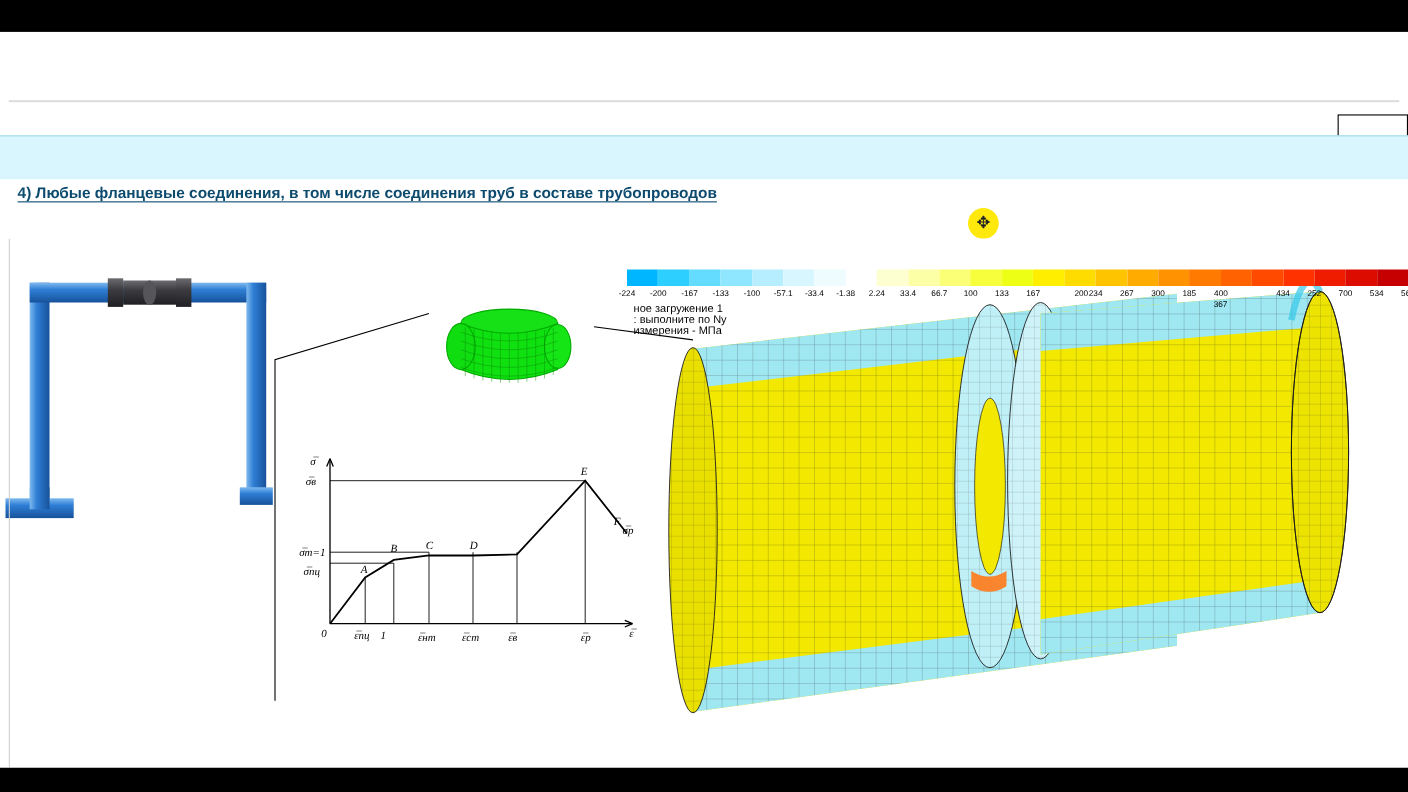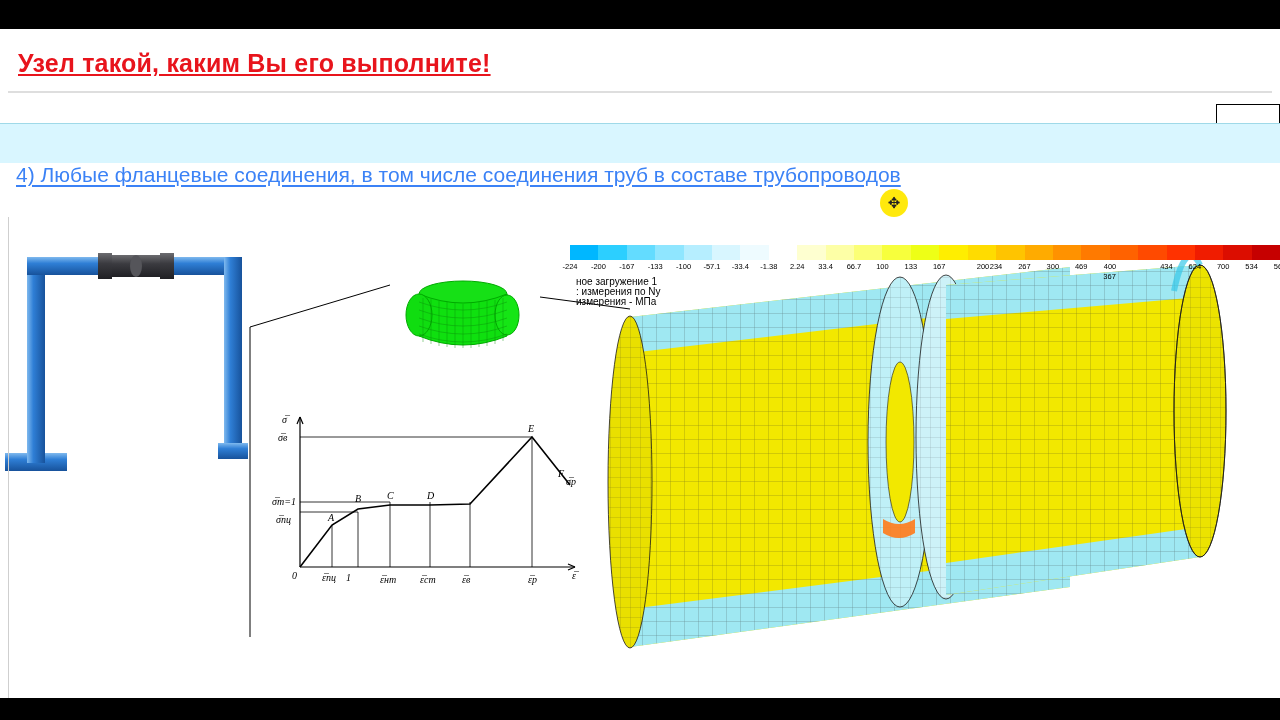--- a/index.html
+++ b/index.html
@@ -81,23 +81,23 @@
     height: 1px;
     background: #9fd9e8;
   }
 
   
   .para {
     position: absolute;
     left: 16px;
     top: 132px;
     width: 960px;
-    color: #3b82f6;
-    font-weight: normal;
-    font-size: 21px;
+    color: #0c4a6e;
+    font-weight: bold;
+    font-size: 14px;
     line-height: 28px;
     text-decoration: underline;
     text-underline-offset: 3px;
   }
   .para .l2 { display: block; }
 
   
   .cursor-dot {
     position: absolute;
     left: 880px;
@@ -193,21 +193,20 @@
 </style>
 </head>
 <body>
 
 <div id="page">
 
   <div class="strip-top"></div>
 
   <div class="slide">
 
-    <div class="title">Узел такой, каким Вы его выполните!</div>
     <div class="title-rule"></div>
     <div class="corner-box"></div>
 
     <div class="cyan-band"></div>
     <div class="cyan-band-line"></div>
 
     <div class="para">
       <span class="l1"> 4)  Любые фланцевые соединения, в том числе соединения труб в составе трубопроводов</span>
     </div>
 
@@ -409,32 +408,32 @@
             <span style="left: 227.2px;">2.24</span>
             <span style="left: 255.6px;">33.4</span>
             <span style="left: 284px;">66.7</span>
             <span style="left: 312.4px;">100</span>
             <span style="left: 340.8px;">133</span>
             <span style="left: 369.2px;">167</span>
             <span style="left: 413px;">200</span>
             <span style="left: 426px;">234</span>
             <span style="left: 454.4px;">267</span>
             <span style="left: 482.8px;">300</span>
-            <span style="left: 511.2px;">469</span>
+            <span style="left: 511.2px;">185</span>
             <span style="left: 539.6px; margin-top: 10px;">367</span>
             <span style="left: 540px; text-align: right;">400</span>
             <span style="left: 596.4px;">434</span>
-            <span style="left: 624.8px;">624</span>
+            <span style="left: 624.8px;">252</span>
             <span style="left: 653.2px;">700</span>
             <span style="left: 681.6px;">534</span>
             <span style="left: 710px;">568</span>
           </div>
         <div class="legend-caption">
           <div>ное загружение 1</div>
-          <div>: измерения по Ny</div>
+          <div>: выполните по Ny</div>
           <div>измерения - МПа</div>
         </div>
       </div>
 
     </div>
     <div class="content-border-left"></div>
   </div>
 
   <div class="strip-bottom"></div>
 </div>

